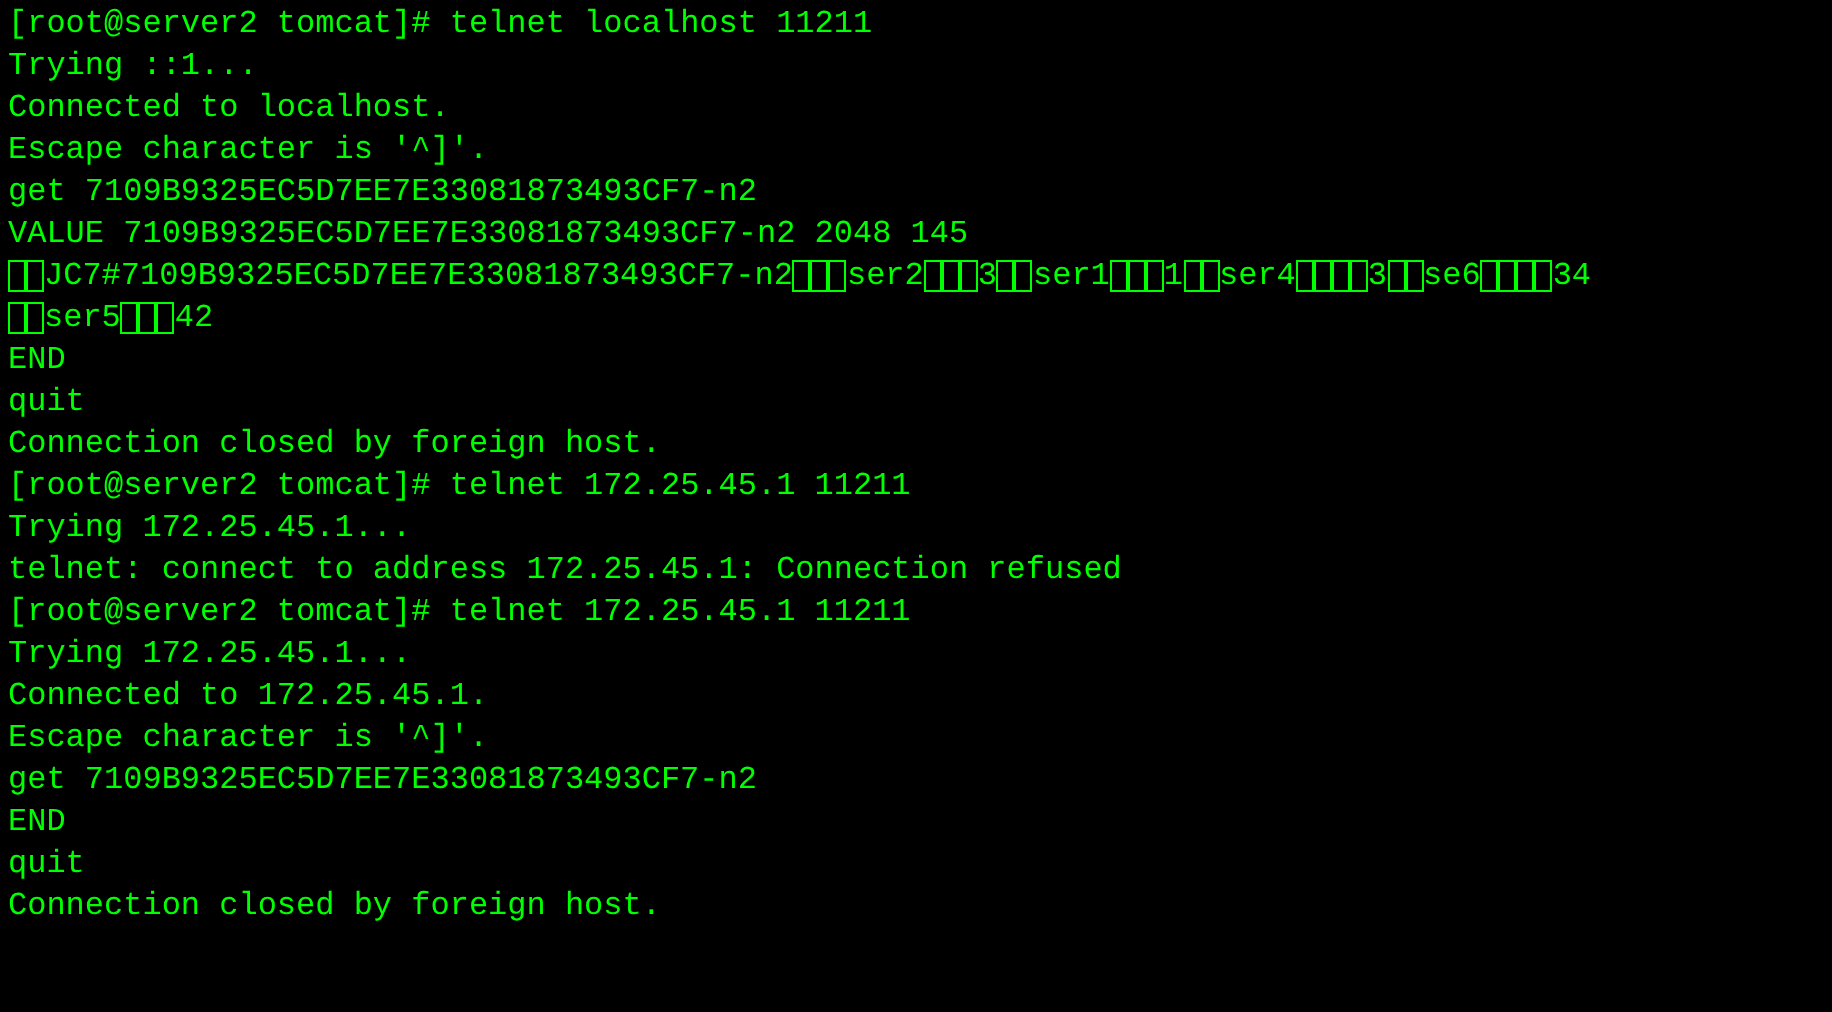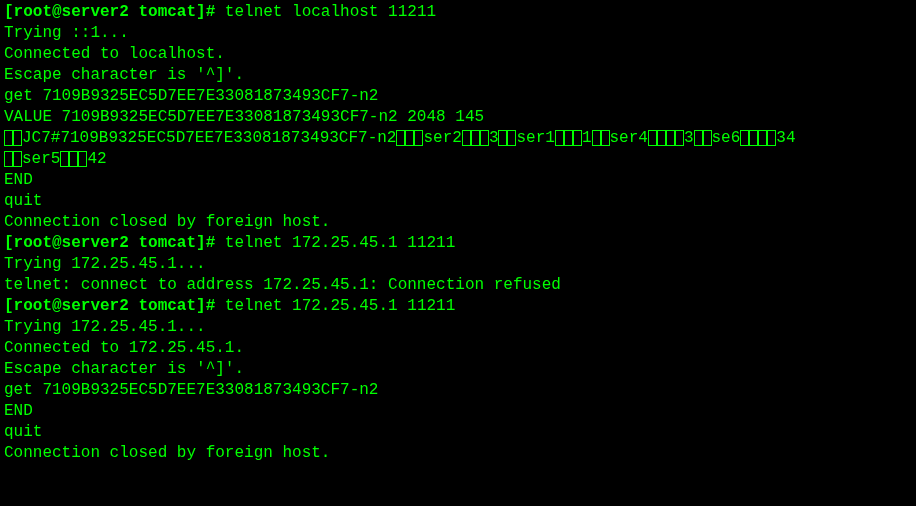--- a/index.html
+++ b/index.html
@@ -18,21 +18,21 @@
     padding: 2px 4px;
     white-space: pre;
     letter-spacing: 0px;
   }
   .line {
     display: block;
     white-space: pre-wrap;
     word-break: break-all;
   }
   .prompt-bold {
-    font-weight: bold;
+    font-weight: normal;
     color: #00ff00;
   }
   .box {
     display: inline-block;
     width: 9px;
     text-align: center;
     color: #00ff00;
     background: #000;
     border: 1px solid #00ff00;
     font-size: 12px;

